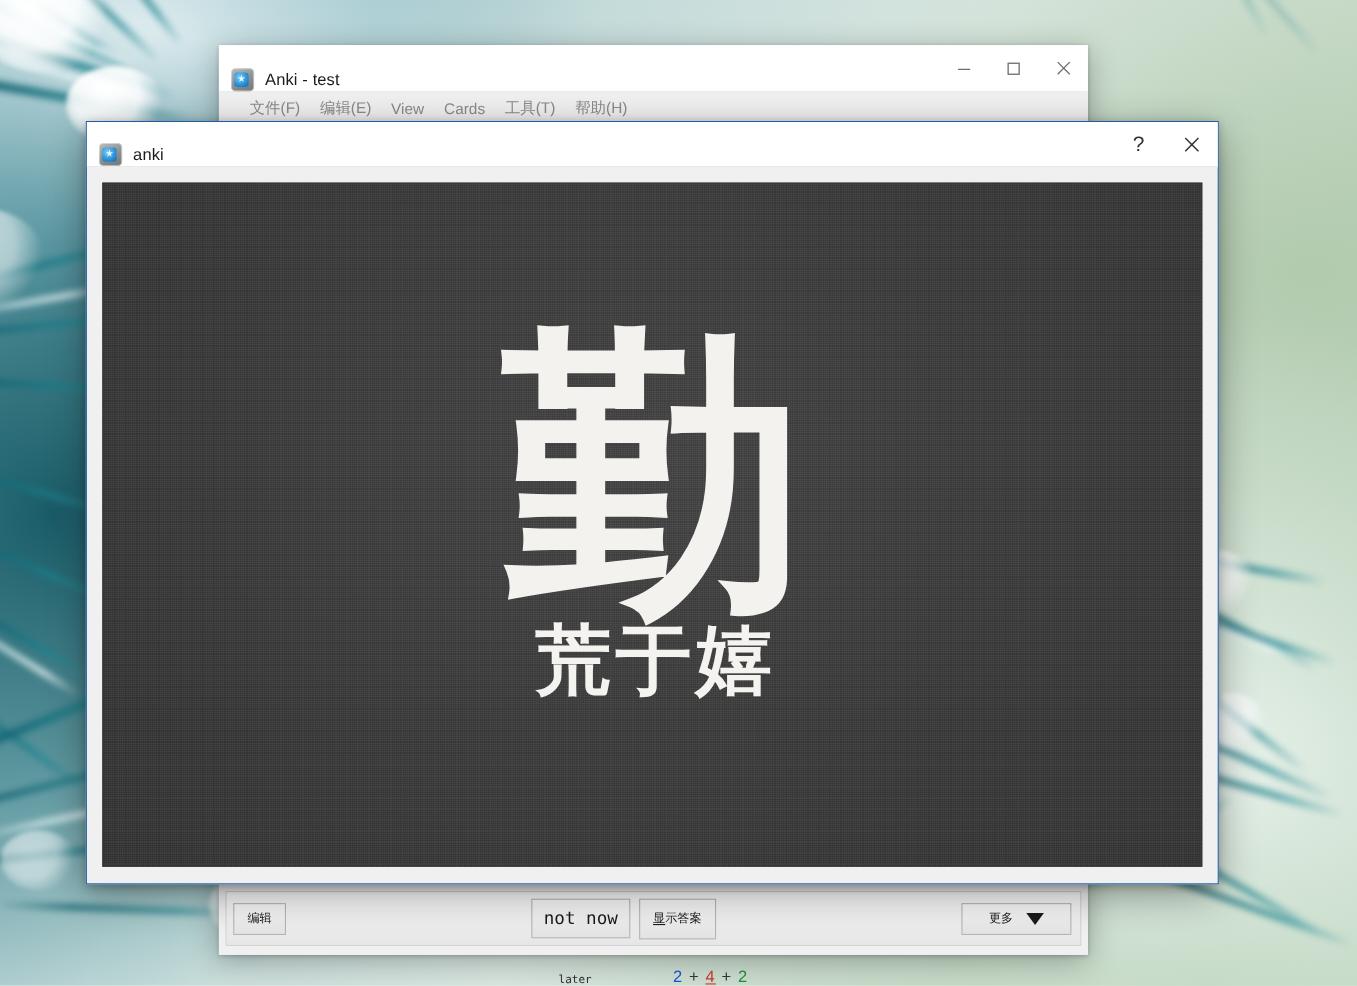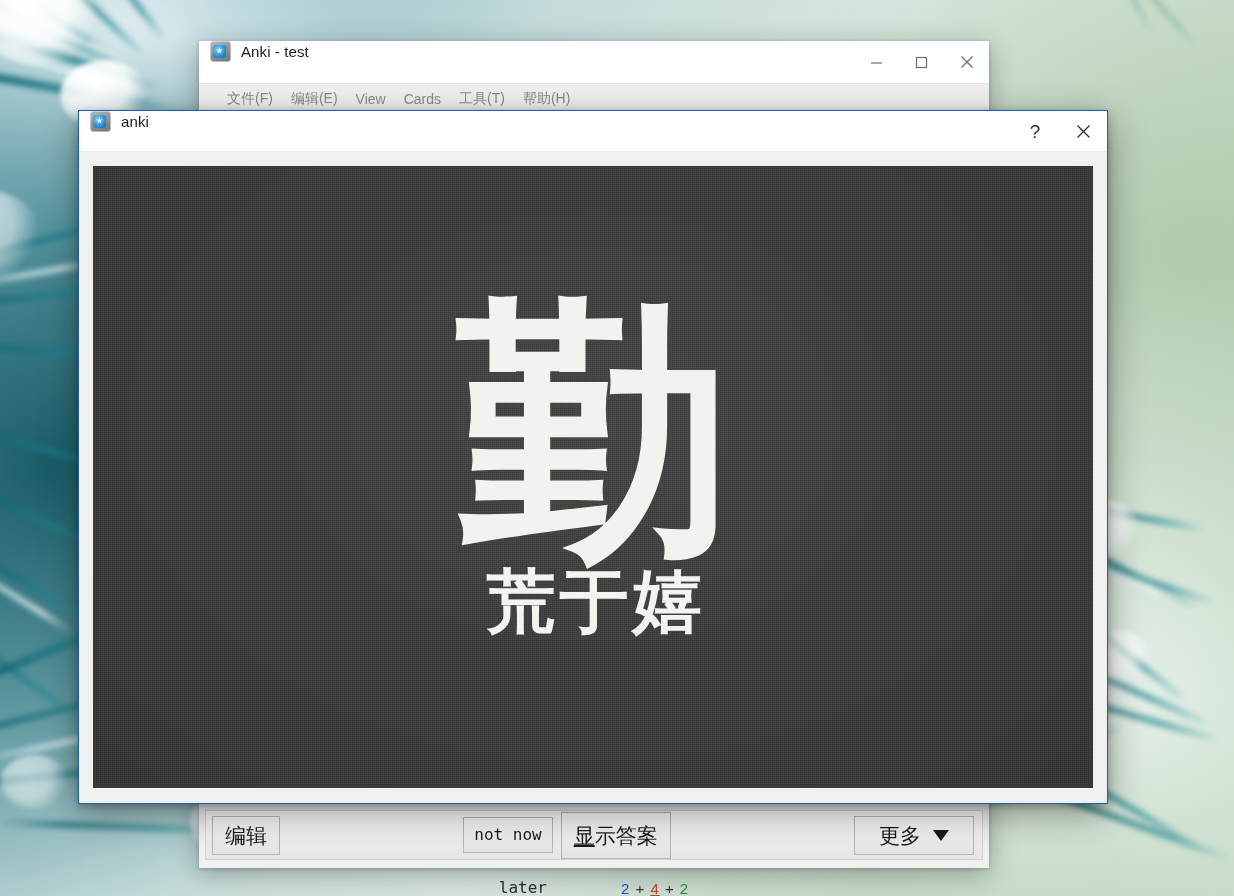--- a/index.html
+++ b/index.html
@@ -54,21 +54,21 @@
   
   .win {
     position: absolute;
     background: #f0f0f0;
     box-shadow: 0 6px 26px rgba(0,0,0,0.30), 0 1px 4px rgba(0,0,0,0.22);
   }
   .titlebar {
     height: 42px;
     background: #ffffff;
     display: flex;
-    align-items: flex-start;
+    align-items: flex-end;
     position: relative;
   }
   .title-left {
     display: flex;
     align-items: center;
     gap: 10px;
     padding-left: 11px;
   }
   .app-icon {
     width: 21px;
@@ -157,21 +157,21 @@
     height: 28px;
     display: flex;
     align-items: flex-end;
     justify-content: center;
     gap: 74px;
     font-size: 14px;
   }
   #later-label {
     color: #2b2b2b;
     font-family: "DejaVu Sans Mono", monospace;
-    font-size: 16px;
+    font-size: 10px;
   }
   #count-group {
     font-family: "Liberation Sans", sans-serif;
     font-size: 15px;
     letter-spacing: 1px;
     white-space: nowrap;
   }
   #count-group .c-new { color: #1a4fd0; }
   #count-group .c-learn { color: #c0392b; text-decoration: underline; }
   #count-group .c-due { color: #1f8a3b; }
@@ -185,21 +185,21 @@
     height: 48px;
     background: linear-gradient(180deg, #fbfbfb 0%, #efefef 55%, #e6e6e6 100%);
     border: 1px solid #d4d4d4;
     display: flex;
     align-items: center;
   }
   .btn {
     background: linear-gradient(180deg, #fafafa 0%, #efefef 52%, #e3e3e3 100%);
     border: 1px solid #b6b6b6;
     color: #1a1a1a;
-    font-size: 21px;
+    font-size: 11px;
     line-height: 1;
     padding: 8px 12px;
     white-space: nowrap;
     box-shadow: inset 0 1px 0 rgba(255,255,255,0.85);
   }
   .btn u { text-underline-offset: 2px; }
   #btn-edit { margin-left: 6px; }
   #btn-notnow {
     font-family: "DejaVu Sans Mono", monospace;
     font-size: 16px;

